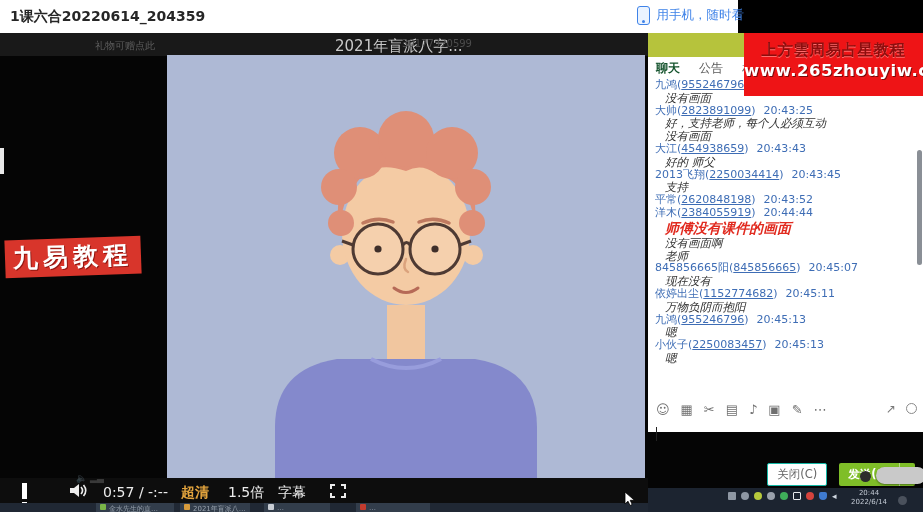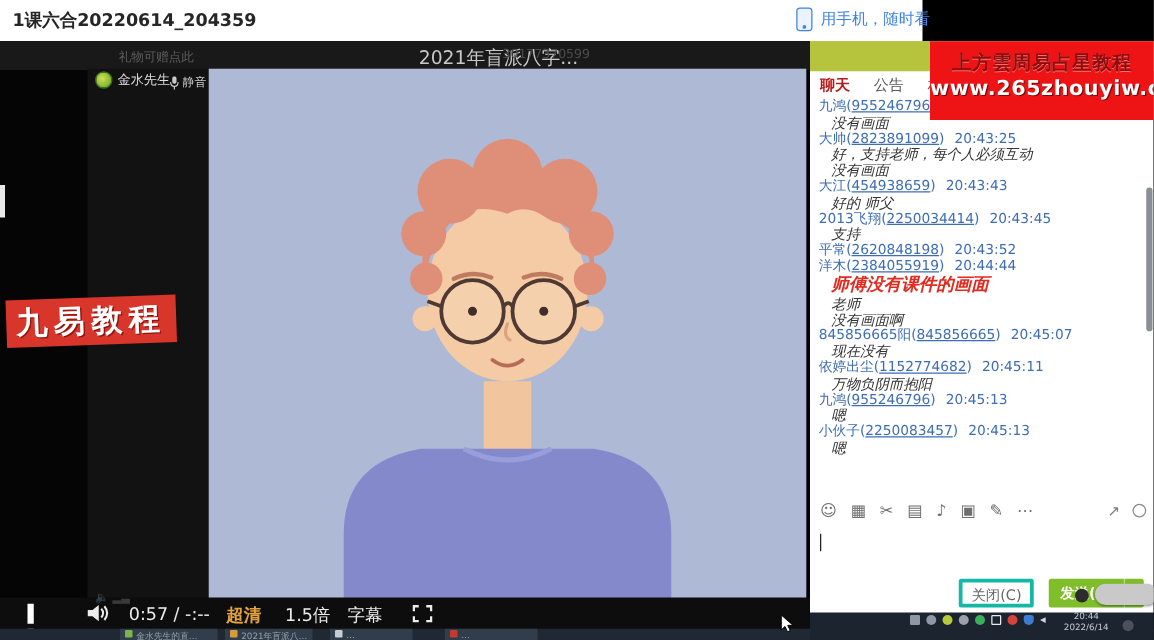--- a/index.html
+++ b/index.html
@@ -41,45 +41,45 @@
   .pause-btn i { display:inline-block; width:4.5px; height:16px; background:#fff; margin-right:4px; }
   .speaker { left:70px; top:5px; }
   .time { left:103px; }
   .quality { left:181px; color:#e2a33d; font-weight:600; }
   .speed { left:228px; }
   .subtitle { left:278px; }
   .fullscreen { left:330px; top:6px; }
   .faint-ic { position:absolute; left:76px; top:-5px; opacity:.28; color:#aaa; font-size:9px; }
 
   
-  .chat { position:absolute; left:648px; top:0; width:275px; height:457px; background:#fff; z-index:5; }
+  .chat { position:absolute; left:648px; top:0; width:275px; height:399px; background:#fff; z-index:5; }
   .chat-banner { position:absolute; left:0; top:0; width:275px; height:24px; background:#b6c33c; }
   .chat-tabs { position:absolute; left:8px; top:27px; display:flex; gap:19px; font-size:12px; color:#5a5a5a; }
-  .chat-tabs .tab.active { color:#b91c1c; font-weight:600; }
+  .chat-tabs .tab.active { color:#14532d; font-weight:600; }
   .wm-red { position:absolute; right:0; top:0; width:179px; height:63px; background:#ee1416; z-index:8; text-align:center; padding-top:7px; }
   .wm-red .l1 { font-size:15.5px; font-weight:900; color:#8c0e0e; letter-spacing:.5px; text-shadow:0 1px 0 #ff6d6d; white-space:nowrap; }
   .wm-red .l2 { font-size:16.5px; font-weight:900; color:#fff; letter-spacing:.5px; text-shadow:1px 1px 0 #7c0a0a; white-space:nowrap; }
 
   .messages { position:absolute; left:7px; top:46px; width:258px; }
   .msg-h { font-size:11px; color:#3e6db5; line-height:12.8px; white-space:nowrap; overflow:hidden; }
   .msg-h .qq { text-decoration:underline; }
   .msg-h .tm { margin-left:8px; }
   .msg-t { font-size:11.5px; color:#333; line-height:12.8px; padding-left:10px; white-space:nowrap;font-style:italic; }
   .msg-t.red { color:#e12b20; font-size:14px; font-weight:700; line-height:17px; }
 
   .chat-scroll { position:absolute; right:1px; top:117px; width:5px; height:115px; background:#8a8f96; border-radius:3px; }
   .chat-toolbar { position:absolute; left:8px; top:369px; display:flex; gap:11px; color:#6f6f6f; font-size:13px; }
   .chat-toolbar span { cursor:pointer; }
   .tb-right { position:absolute; right:6px; top:369px; display:flex; gap:10px; color:#7a7a7a; font-size:12px; }
   .tb-circle { width:11px; height:11px; border:1.5px solid #8a8a8a; border-radius:50%; margin-top:1px; }
   .caret { position:absolute; left:8px; top:394px; width:1px; height:14px; background:#222; animation:blink 1s steps(1) infinite; }
   @keyframes blink { 50% { opacity:0; } }
 
   .chat-footer { position:absolute; right:8px; top:430px; display:flex; gap:12px; }
-  .btn-close { width:60px; height:23px; background:#fff; border:3px solid #14b8a6; border-radius:2px; font-size:11.5px; color:#666; text-align:center; line-height:21px; }
+  .btn-close { width:60px; height:23px; background:#fff; border:1px solid #14b8a6; border-radius:2px; font-size:11.5px; color:#666; text-align:center; line-height:21px; }
   .btn-send { height:23px; background:#7fbe28; border-radius:2px; color:#fff; font-size:11.5px; display:flex; align-items:center; }
   .btn-send .lbl { padding:0 9px; line-height:23px; font-weight:600; }
   .btn-send .drop { width:16px; height:23px; border-left:1px solid rgba(255,255,255,.45); text-align:center; line-height:21px; font-size:8px; }
 
   
   .taskbar { position:absolute; left:0; top:470px; width:923px; height:9px; background:#202834; z-index:4; }
   .tb-right-panel { position:absolute; left:648px; top:455px; width:275px; height:24px; background:#1c2430; z-index:4; }
   .tapp { position:absolute; top:470px; height:9px; background:#323d4b; z-index:4; display:flex; align-items:flex-start; gap:3px; padding:1px 4px; overflow:hidden; }
   .tapp .ticn { width:6px; height:6px; border-radius:1px; flex:none; }
   .tapp .tlbl { font-size:7px; color:#97a1ad; white-space:nowrap; }
@@ -105,34 +105,20 @@
   </header>
 
   <div class="app">
 
     <div class="video-topbar">
       <span class="gift-hint">礼物可赠点此</span>
       <span class="overlay-title">2021年盲派八字...</span>
       <span class="overlay-id">30177370599</span>
     </div>
 
-    <div class="stream-left-col">
-      <div class="avatar-row">
-        <span class="avatar"></span>
-        <span class="streamer-name">金水先生</span>
-      </div>
-      <div class="mute-wrap">
-        <svg width="7" height="11" viewBox="0 0 7 11">
-          <rect x="1.8" y="0" width="3.4" height="6" rx="1.7" fill="#c9c9c9"></rect>
-          <path d="M0.5 4.5 Q0.5 8 3.5 8 Q6.5 8 6.5 4.5" fill="none" stroke="#c9c9c9" stroke-width="1"></path>
-          <line x1="3.5" y1="8" x2="3.5" y2="10.5" stroke="#c9c9c9" stroke-width="1"></line>
-        </svg>
-        <span>静音</span>
-      </div>
-    </div>
 
     <div class="video-canvas">
       <svg width="478" height="456" viewBox="0 0 478 456">
         <rect x="0" y="0" width="478" height="456" fill="#aeb9d5"></rect>
 
         <rect x="220" y="250" width="38" height="55" fill="#f1c69f"></rect>
 
         <path d="M108,456 L108,372 Q108,314 170,304 L308,304 Q370,314 370,372 L370,456 Z" fill="#8489cc"></path>
         <path d="M204,304 Q239,322 274,304" fill="none" stroke="#989ddc" stroke-width="4"></path>
 
@@ -248,22 +234,22 @@
           <div class="msg-h"><span class="usr">大帅(</span><span class="qq">2823891099</span><span>)</span><span class="tm">20:43:25</span></div>
           <div class="msg-t">好，支持老师，每个人必须互动</div>
           <div class="msg-t">没有画面</div>
           <div class="msg-h"><span class="usr">大江(</span><span class="qq">454938659</span><span>)</span><span class="tm">20:43:43</span></div>
           <div class="msg-t">好的 师父</div>
           <div class="msg-h"><span class="usr">2013飞翔(</span><span class="qq">2250034414</span><span>)</span><span class="tm">20:43:45</span></div>
           <div class="msg-t">支持</div>
           <div class="msg-h"><span class="usr">平常(</span><span class="qq">2620848198</span><span>)</span><span class="tm">20:43:52</span></div>
           <div class="msg-h"><span class="usr">洋木(</span><span class="qq">2384055919</span><span>)</span><span class="tm">20:44:44</span></div>
           <div class="msg-t red">师傅没有课件的画面</div>
+          <div class="msg-t">没有画面啊</div>
           <div class="msg-t">老师</div>
-          <div class="msg-t">没有画面啊</div>
           <div class="msg-h"><span class="usr">845856665阳(</span><span class="qq">845856665</span><span>)</span><span class="tm">20:45:07</span></div>
           <div class="msg-t">现在没有</div>
           <div class="msg-h"><span class="usr">依婷出尘(</span><span class="qq">1152774682</span><span>)</span><span class="tm">20:45:11</span></div>
           <div class="msg-t">万物负阴而抱阳</div>
           <div class="msg-h"><span class="usr">九鸿(</span><span class="qq">955246796</span><span>)</span><span class="tm">20:45:13</span></div>
           <div class="msg-t">嗯</div>
           <div class="msg-h"><span class="usr">小伙子(</span><span class="qq">2250083457</span><span>)</span><span class="tm">20:45:13</span></div>
           <div class="msg-t">嗯</div>
         </div>
       <div class="chat-scroll"></div>

